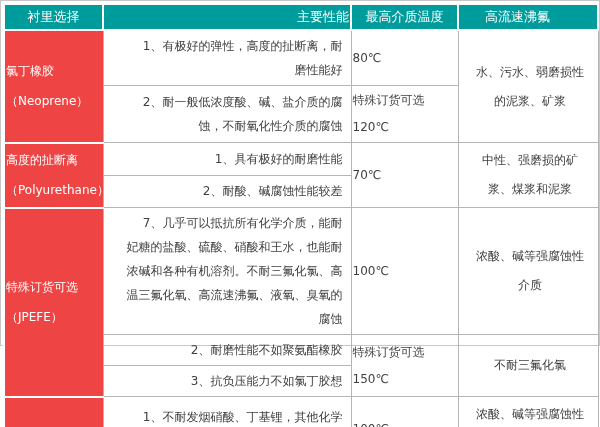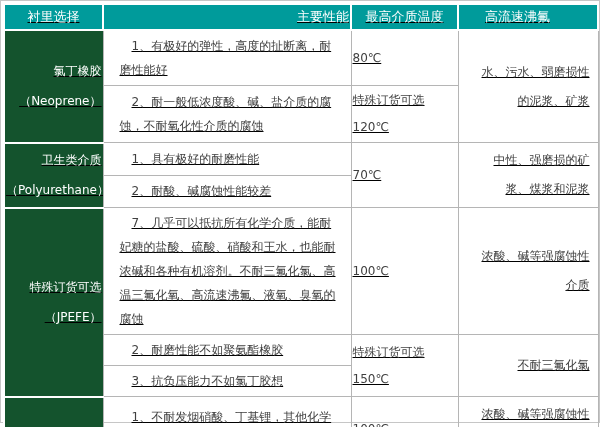--- a/index.html
+++ b/index.html
@@ -2,25 +2,24 @@
 <html><head>
 <meta charset="utf-8">
 <style>
   * { box-sizing: border-box; }
   html,body { margin:0; padding:0; background:#fff; }
   body {
     width:600px; height:427px;
     font-family:"DejaVu Sans","Liberation Sans",sans-serif;
   }
   .wrap {
-    width:600px; height:423px;
+    width:600px; height:346px;
     border:1px solid #c6c6c6;
     padding:2px;
     background:#fff;
-    text-decoration:underline;
   }
   table.spec {
     border-collapse:collapse;
     width:594px;
     table-layout:fixed;
   }
   td, th {
     border:1px solid #b5b5b5;
     font-size:12px;
     color:#3f3f3f;
@@ -33,43 +32,43 @@
     color:#ffffff;
     font-weight:normal;
     font-size:13px;
     border:2px solid #ffffff;
     text-align:center;
   }
   th.head.al { text-align:right; padding-left:16px; }
   th.head.al2 { text-align:left; padding-left:26px; }
   
   td.mat {
-    background:#14532d;
+    background:#ef4444;
     color:#ffffff;
-    text-align:right;
+    text-align:left;
     border-top:2px solid #ffffff;
     border-bottom:2px solid #ffffff;
     border-left:2px solid #ffffff;
   }
   td.mat span { display:block; line-height:30px; font-size:12px; }
   
   td.perf {
-    text-align:left;
+    text-align:right;
     padding:3px 8px 3px 16px;
     text-indent:12px;
     line-height:24px;
   }
   
   td.temp {
     white-space:pre-line;
     line-height:27px;
   }
   
   td.app {
-    text-align:right;
+    text-align:center;
     padding:3px 8px 3px 12px;
     line-height:29px;
   }
   
   td.dt { border-top:1px dashed #cfcfcf; }
 </style>
 </head>
 <body>
 
 <div class="wrap">
@@ -99,21 +98,21 @@
       <td class="app" rowspan="2">水、污水、弱磨损性的泥浆、矿浆</td>
     </tr>
     <tr style="height:48px">
       <td class="perf dt">2、耐一般低浓度酸、碱、盐介质的腐蚀，不耐氧化性介质的腐蚀</td>
       <td class="temp dt">特殊订货可选
 120℃</td>
     </tr>
 
     <tr style="height:29px">
       <td class="mat" rowspan="2">
-        <span>卫生类介质</span>
+        <span>高度的扯断离</span>
         <span>（Polyurethane）</span>
       </td>
       <td class="perf">1、具有极好的耐磨性能</td>
       <td class="temp" rowspan="2">70℃</td>
       <td class="app" rowspan="2">中性、强磨损的矿浆、煤浆和泥浆</td>
     </tr>
     <tr style="height:29px">
       <td class="perf dt">2、耐酸、碱腐蚀性能较差</td>
     </tr>
 

